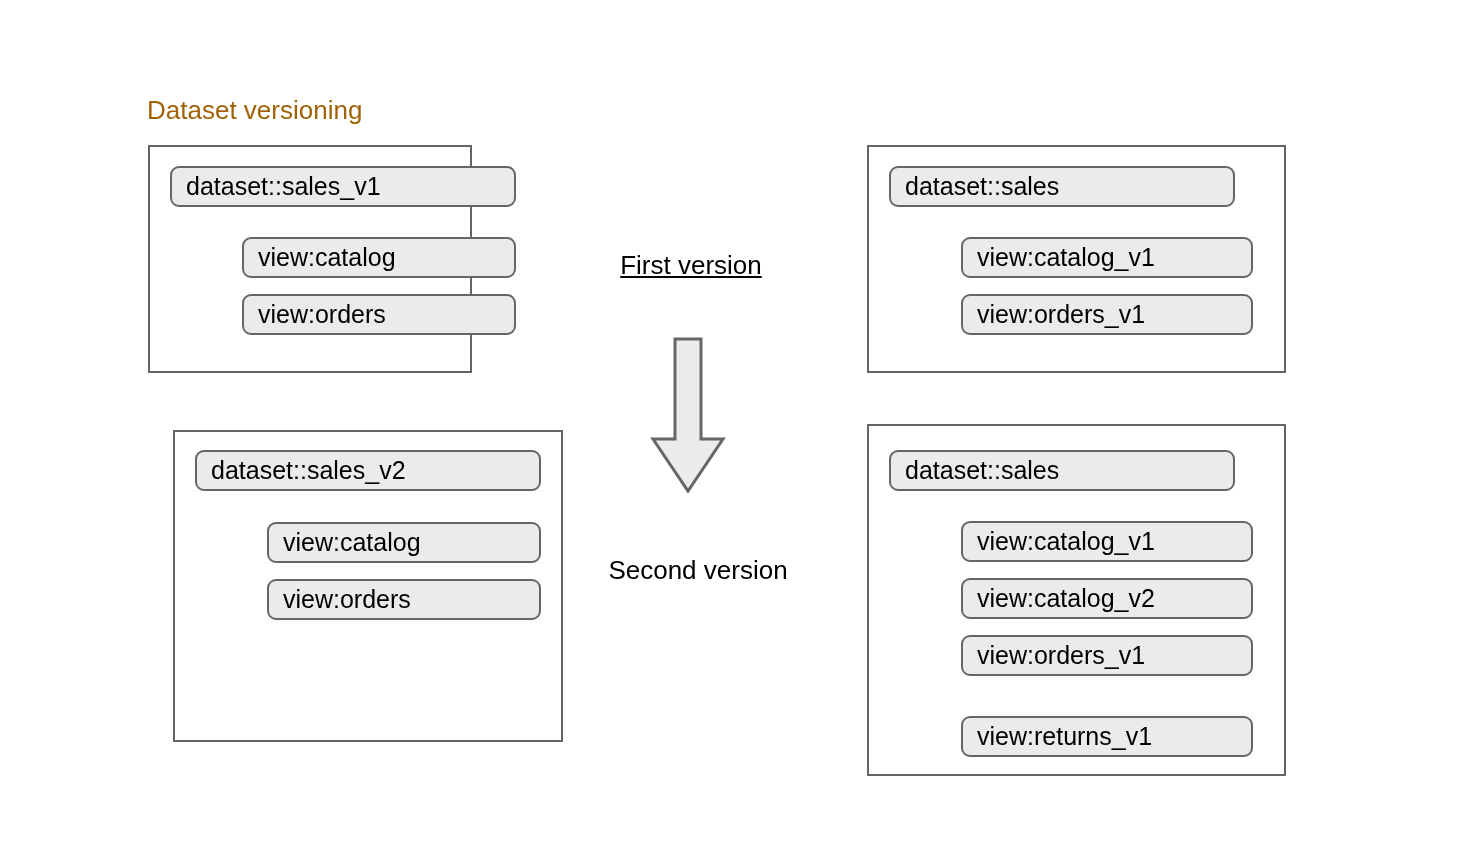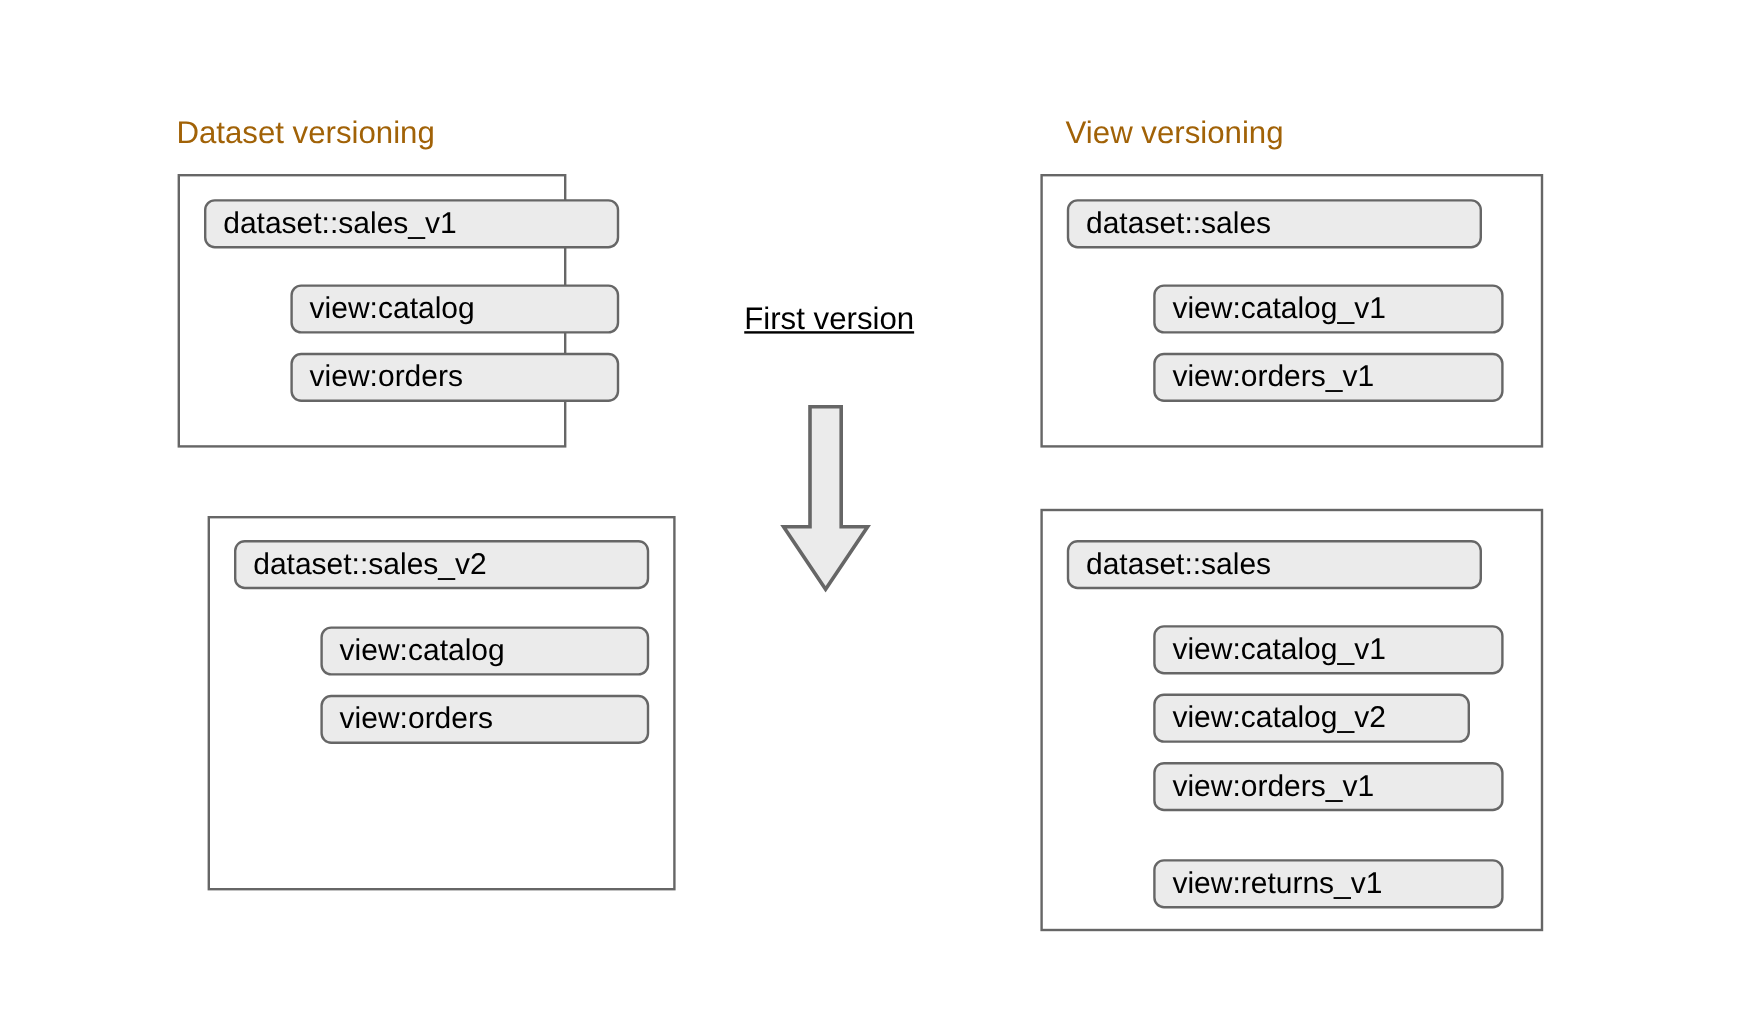--- a/index.html
+++ b/index.html
@@ -72,21 +72,21 @@
   #box-ds-v2 .view-2       { left: 92px;  top: 147px; width: 274px; }
   #box-ds-v2 .view-3       { left: 92px;  top: 204px; width: 274px; }
 
   
   #box-vw-v1 .pill.dataset { left: 20px;  top: 19px;  width: 346px; }
   #box-vw-v1 .view-1       { left: 92px;  top: 90px;  width: 292px; }
   #box-vw-v1 .view-2       { left: 92px;  top: 147px; width: 292px; }
 
   #box-vw-v2 .pill.dataset { left: 20px;  top: 24px;  width: 346px; }
   #box-vw-v2 .view-1       { left: 92px;  top: 95px;  width: 292px; }
-  #box-vw-v2 .view-2       { left: 92px;  top: 152px; width: 264px; }
+  #box-vw-v2 .view-2       { left: 92px;  top: 152px; width: 292px; }
   #box-vw-v2 .view-3       { left: 92px;  top: 209px; width: 292px; }
   #box-vw-v2 .view-4       { left: 92px;  top: 266px; width: 292px; margin-top: 24px; }
 
   
   .center-label {
     position: absolute;
     font-size: 26px;
     line-height: 30px;
     color: #000000;
     white-space: nowrap;
@@ -121,22 +121,22 @@
     <div class="pill view view-1">view:catalog</div>
     <div class="pill view view-2">view:orders</div>
   </div>
 
   <div class="center-label" id="label-first">First version</div>
 
   <svg id="down-arrow" viewBox="0 0 76 158" xmlns="http://www.w3.org/2000/svg">
     <polygon points="25,3 51,3 51,103 73,103 38,155 3,103 25,103" fill="#ebebeb" stroke="#666666" stroke-width="3" stroke-linejoin="miter"></polygon>
   </svg>
 
+  <div class="center-label" id="label-second">Second version</div>
 
-  <div class="col-title" id="title-right">View versioning</div>
 
   <div class="group-box" id="box-vw-v1">
     <div class="pill dataset">dataset::sales</div>
     <div class="pill view view-1">view:catalog_v1</div>
     <div class="pill view view-2">view:orders_v1</div>
   </div>
 
   <div class="group-box" id="box-vw-v2">
     <div class="pill dataset">dataset::sales</div>
     <div class="pill view view-1">view:catalog_v1</div>

